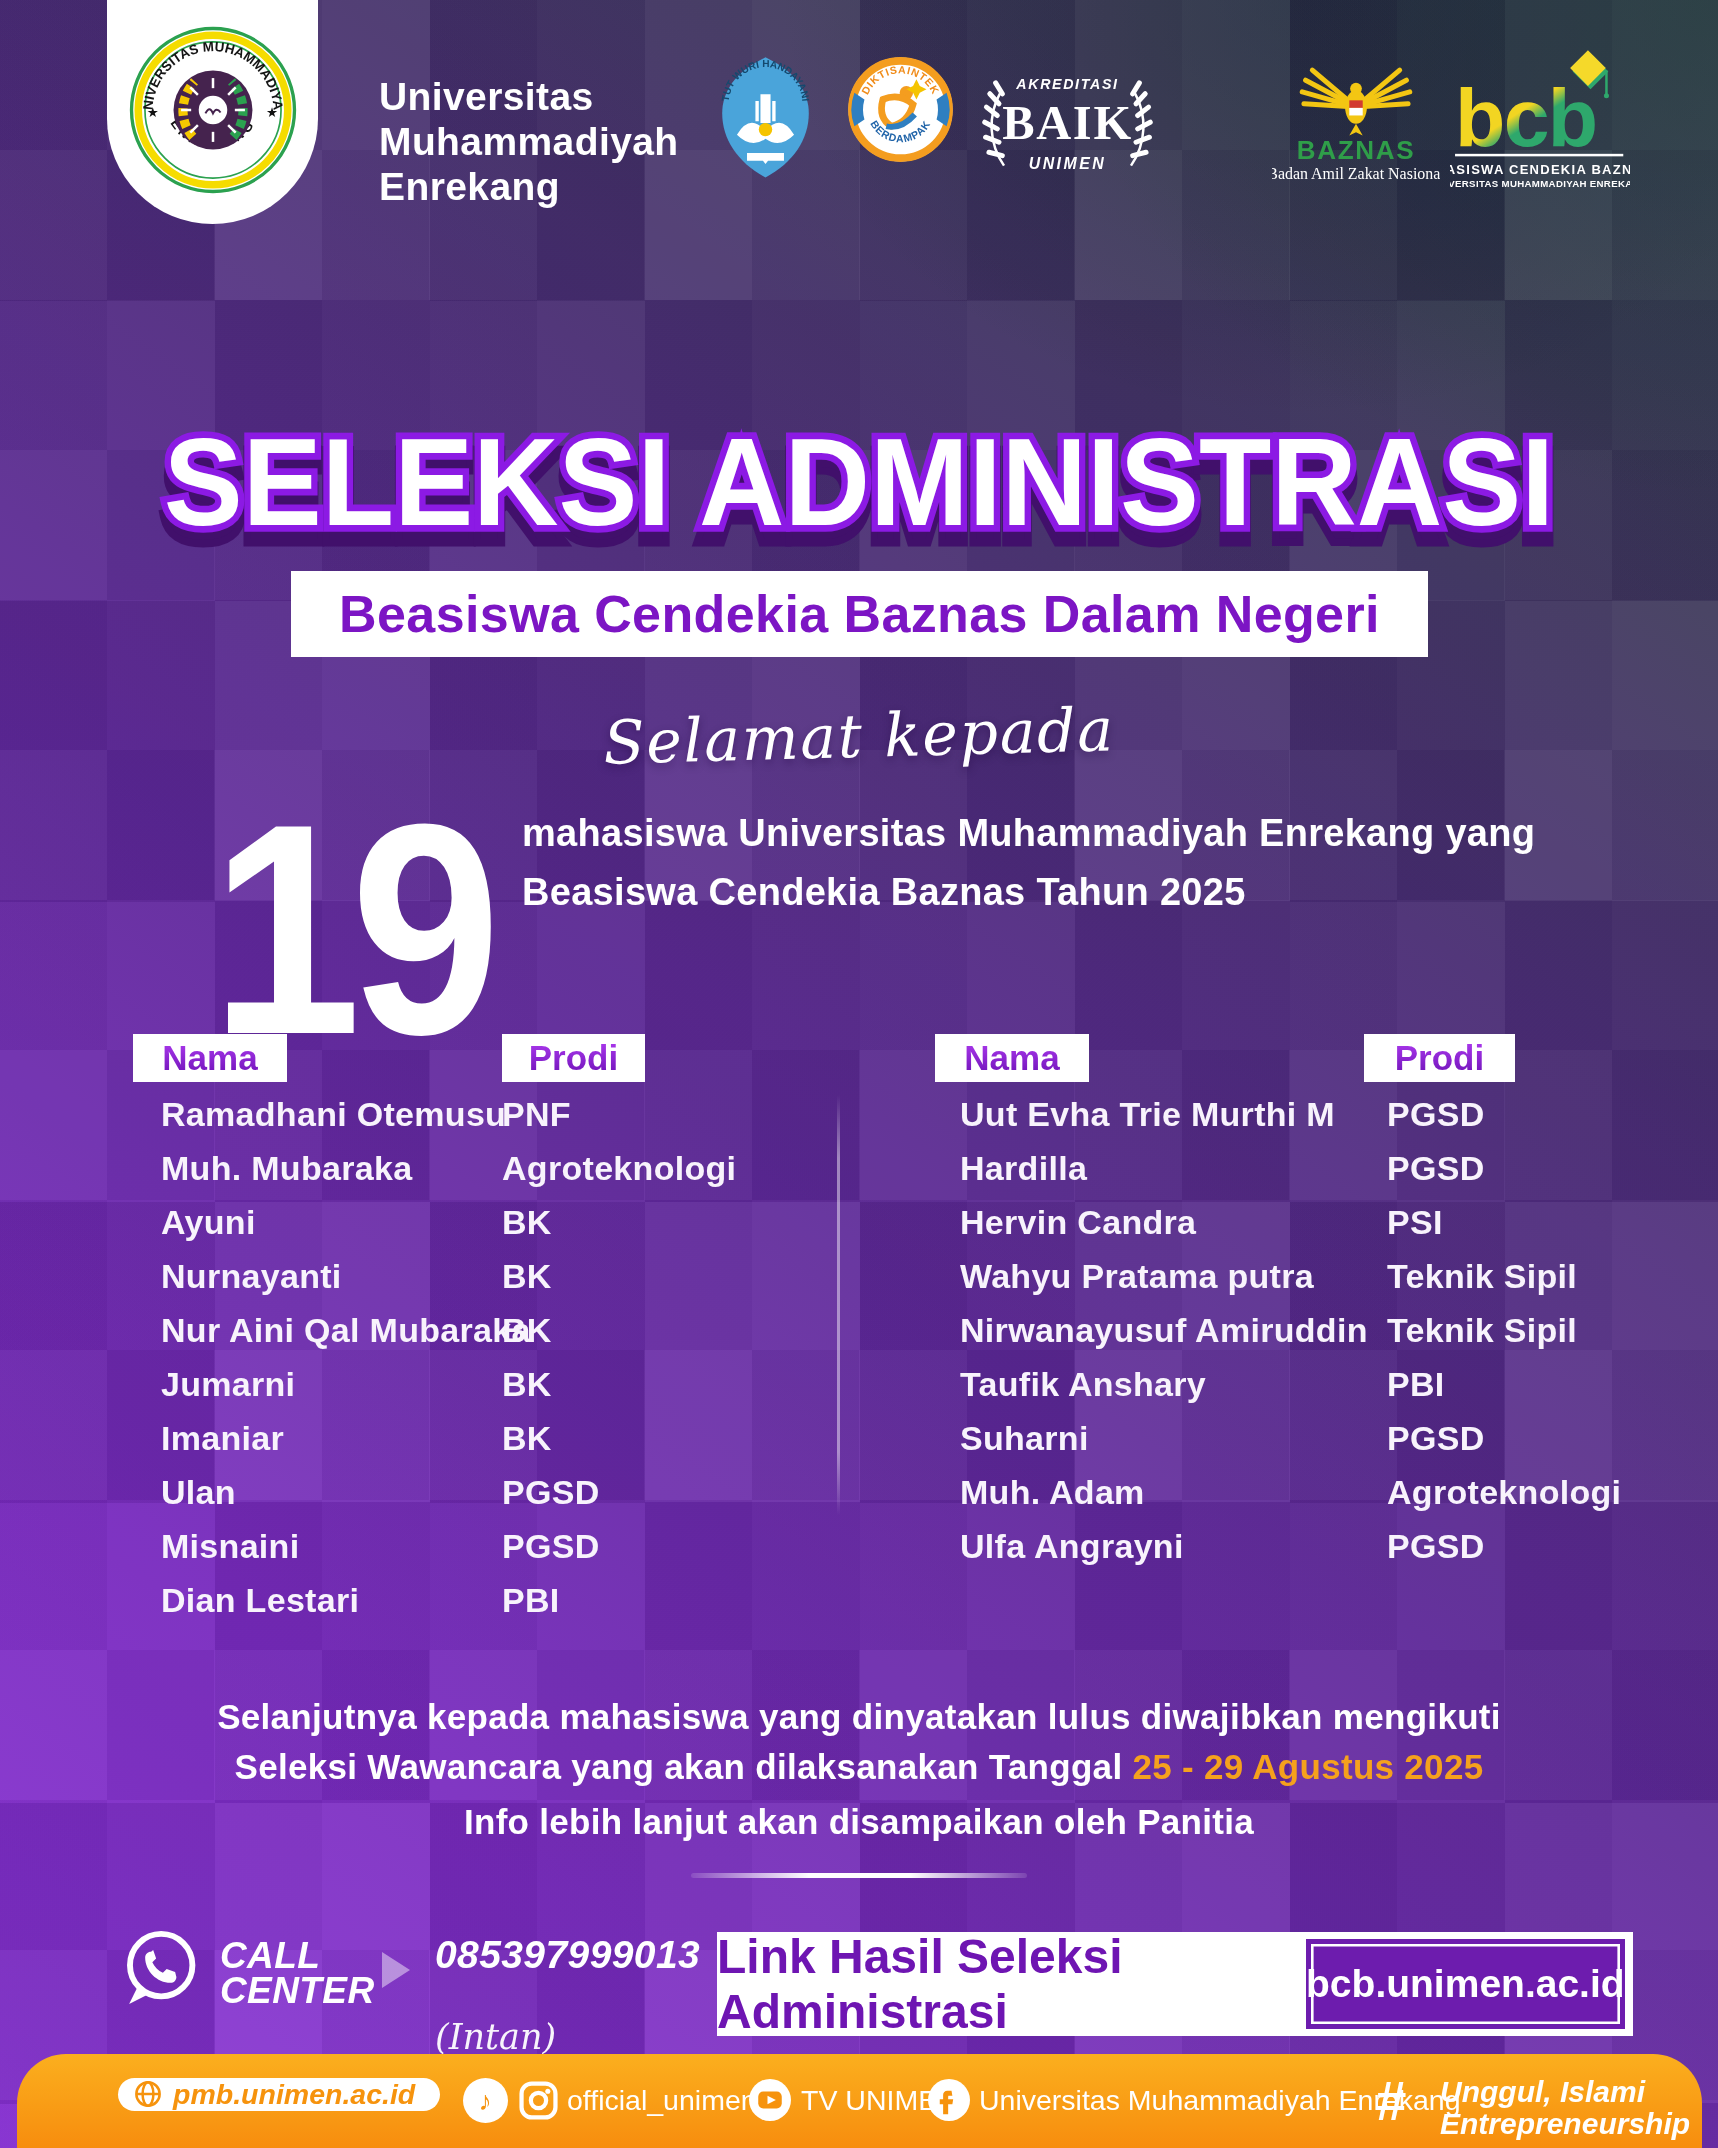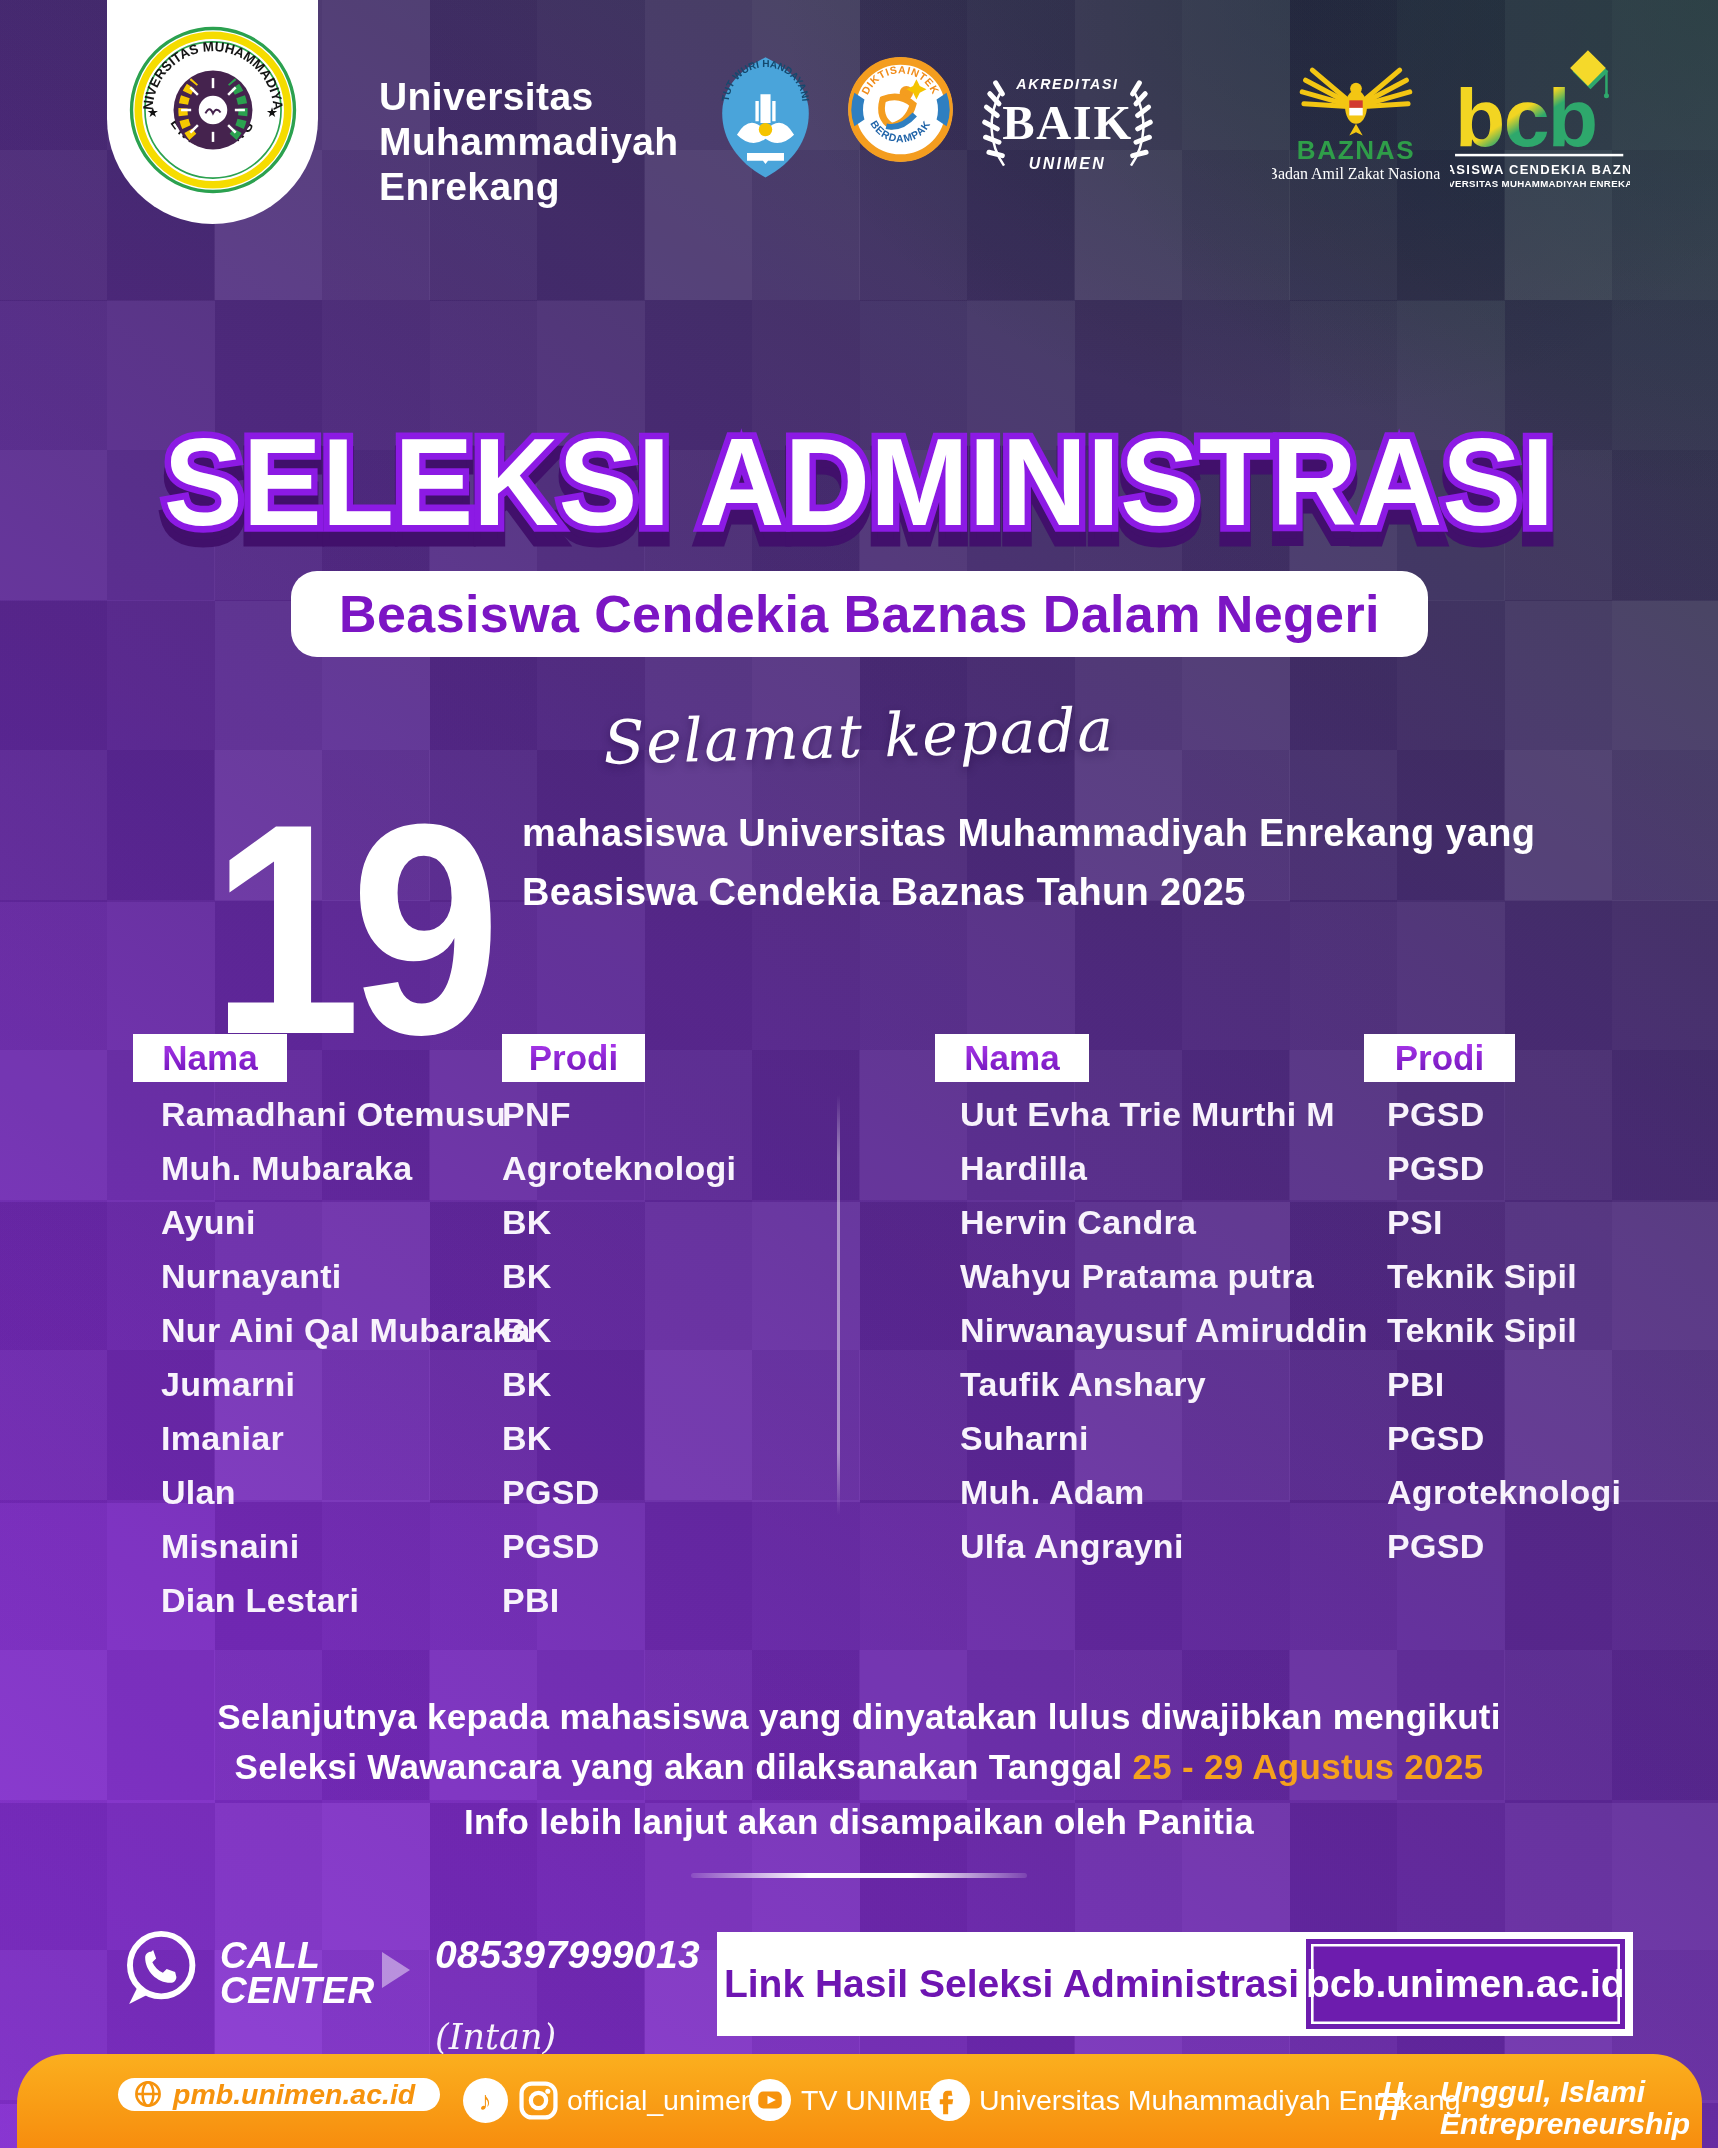--- a/index.html
+++ b/index.html
@@ -11,21 +11,21 @@
       linear-gradient(35deg,#8a33d6 0%,#7a2cc0 20%,#5f2a99 45%,#4b2f75 66%,#3a3a55 85%,#313f4b 100%);}
   .pattern,.pattern2{position:absolute;inset:0;pointer-events:none;}
   .pattern{background:conic-gradient(from 0deg at 50% 50%, rgba(255,255,255,.05) 0deg 90deg, rgba(30,5,60,.07) 90deg 180deg, rgba(255,255,255,.025) 180deg 270deg, rgba(18,4,48,.09) 270deg 360deg);background-size:430px 601px;}
   .pattern2{background:conic-gradient(from 0deg at 50% 50%, rgba(255,255,255,.03) 0deg 90deg, rgba(30,5,60,.04) 90deg 180deg, rgba(255,255,255,.015) 180deg 270deg, rgba(18,4,48,.05) 270deg 360deg);background-size:215px 300px;background-position:107px 150px;}
   .abs{position:absolute;}
   
   .crest-badge{left:107px;top:-55px;width:211px;height:279px;background:#fff;border-radius:0 0 106px 106px;}
   .uni-name{left:379px;top:74px;width:285px;color:#fff;font-size:39px;font-weight:600;line-height:1.16;letter-spacing:0.4px;}
   
   .kicker{left:0;top:309px;width:1718px;text-align:center;color:#fff;font-size:82px;font-weight:700;letter-spacing:0.8px;text-shadow:0 5px 11.7px rgba(35,8,70,.55);}
-  .subtitle-box{left:291px;top:571px;width:1137px;height:86px;background:#fff;display:flex;align-items:center;justify-content:center;border-radius:26px;}
+  .subtitle-box{left:291px;top:571px;width:1137px;height:86px;background:#fff;display:flex;align-items:center;justify-content:center;}
   .subtitle-box span{font-size:52px;font-weight:700;color:#7c15c4;letter-spacing:0.4px;}
   .script{left:0;top:701px;width:1718px;text-align:center;color:#fff;font-family:"DejaVu Serif",serif;font-style:italic;font-size:60px;letter-spacing:1.7px;transform:rotate(-1.5deg);text-shadow:0 3.4px 8.4px rgba(30,5,60,.4);}
   .count{left:211px;top:779px;color:#fff;font-size:300px;font-weight:800;line-height:1;letter-spacing:-11.7px;transform:scaleX(.9);transform-origin:left top;}
   .desc{left:522px;top:804px;width:1024px;color:#fff;font-size:38px;font-weight:600;line-height:59px;letter-spacing:0.3px;}
   
   .hdr{height:48px;background:#fff;display:flex;align-items:center;justify-content:center;}
   .hdr span{font-size:35px;font-weight:800;background:linear-gradient(180deg,#b13cf2,#6a10b4);-webkit-background-clip:text;background-clip:text;color:transparent;}
   .tcol{width:696px;}
   .trow{position:relative;height:54px;color:#f8f3fc;font-size:34px;font-weight:600;letter-spacing:0.3px;}
   .trow .n{position:absolute;left:0;top:8.4px;white-space:nowrap;}
@@ -35,21 +35,21 @@
   
   .notice{left:0;width:1718px;text-align:center;color:#fff;font-size:35px;font-weight:600;letter-spacing:0.3px;}
   .date{color:#f5a11d;}
   .hr{left:691px;top:1873px;width:336px;height:5px;border-radius:2.5px;background:linear-gradient(90deg,rgba(255,255,255,.12),#fff 35%,#fff 65%,rgba(255,255,255,.12));}
   
   .cc-label{left:220px;top:1938px;color:#fff;font-size:37px;font-weight:800;font-style:italic;line-height:.95;letter-spacing:0.4px;}
   .chevron{left:382px;top:1952px;width:0;height:0;border-left:28.5px solid rgba(255,255,255,.45);border-top:18.5px solid transparent;border-bottom:18.5px solid transparent;}
   .phone{left:435px;top:1933px;color:#fff;font-size:39px;font-weight:700;font-style:italic;letter-spacing:0.4px;}
   .intan{left:435px;top:1977px;color:rgba(255,255,255,.95);font-size:35px;font-style:italic;font-family:"DejaVu Serif",serif;margin-top:40px;}
   .link-box{left:717px;top:1932px;width:916px;height:104px;background:#fff;display:flex;}
-  .link-label{width:592px;display:flex;align-items:center;justify-content:center;font-size:39px;font-weight:700;color:#6e15b2;}
+  .link-label{width:592px;display:flex;align-items:center;justify-content:center;font-size:48px;font-weight:700;color:#6e15b2;}
   .url-box{flex:1;margin:6.7px 8.4px 6.7px 0;background:#6d1cae;box-shadow:inset 0 0 0 5px #6d1cae, inset 0 0 0 7.6px #fff;display:flex;align-items:center;justify-content:center;}
   .url-box span{color:#fff;font-size:39px;font-weight:700;}
   
   .footer{left:17px;top:2054px;width:1685px;height:94px;border-radius:49px 49px 0 0;background:linear-gradient(180deg,#fbaf1e,#f78d0e);}
   .pill{position:absolute;left:101px;top:23.5px;width:322px;height:33px;background:#fff;border-radius:22.7px;display:flex;align-items:center;gap:10px;padding:0 15px;box-sizing:border-box;}
   .pill span{color:#f6930d;font-size:28.5px;font-weight:700;font-style:italic;}
   .ficon{position:absolute;}
   .ftext{position:absolute;top:30px;color:#fff;font-size:28.5px;font-weight:400;white-space:nowrap;}
   .hash{position:absolute;left:1358px;top:15px;color:#fff;font-size:55px;font-weight:800;font-style:italic;}
   .tagline{position:absolute;left:1423px;top:22px;color:#fff;font-size:30px;font-weight:700;font-style:italic;line-height:1.08;}

